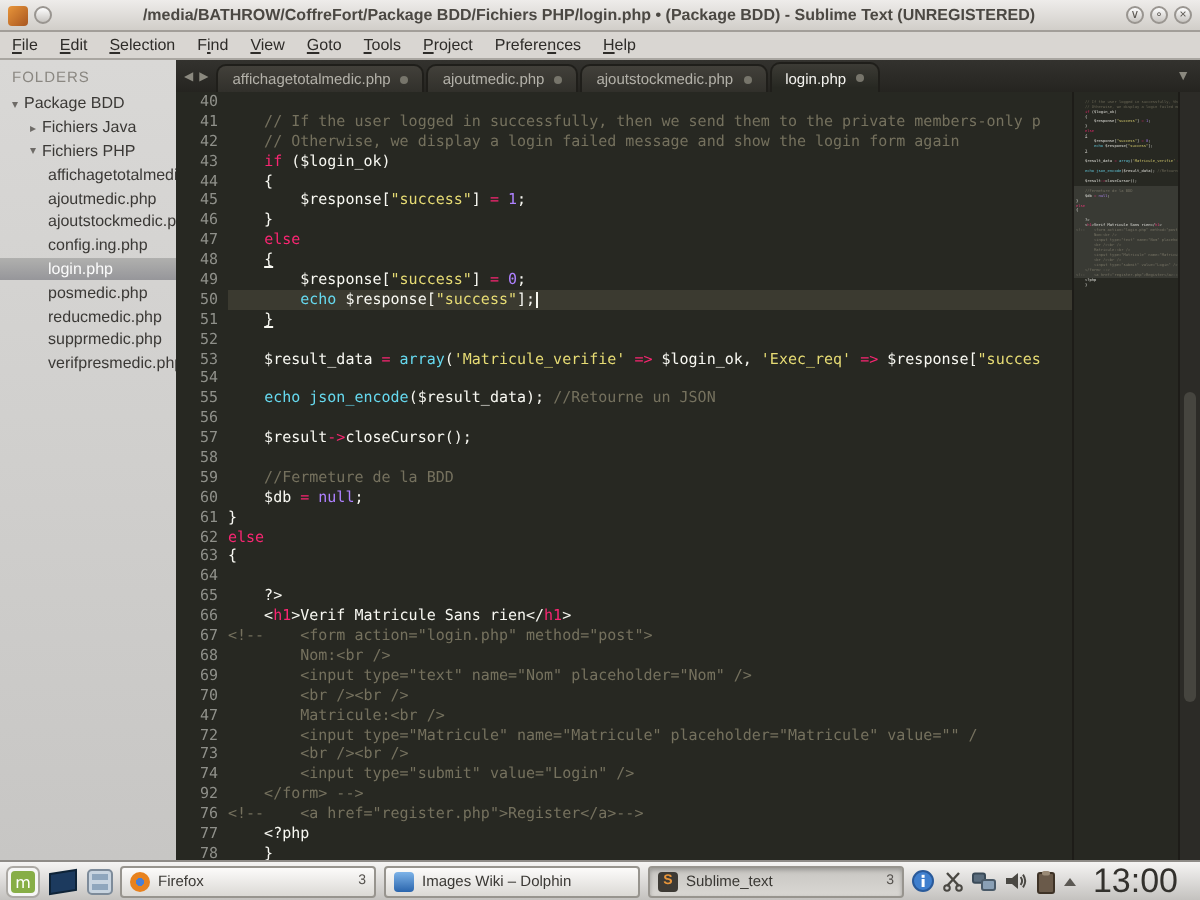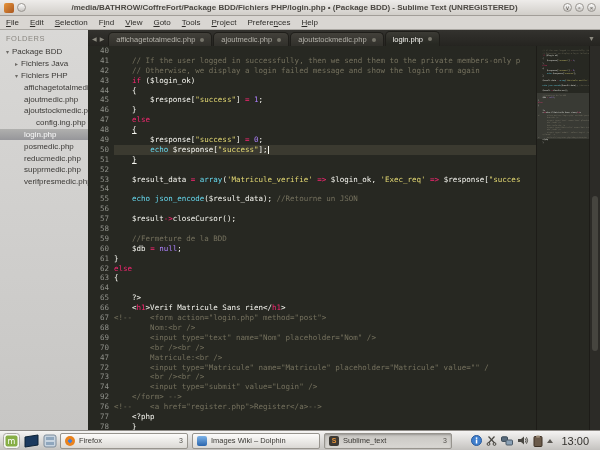--- a/index.html
+++ b/index.html
@@ -64,21 +64,21 @@
   .task-label{white-space:nowrap;overflow:hidden;text-overflow:ellipsis;flex:1}
   .task-badge{font-size:7px;color:#55524e}
   .app-icon{width:10px;height:10px;flex:0 0 10px;border-radius:2px;position:relative}
   .app-icon.dolphin{background:linear-gradient(#7db3e8,#2a65ad)}
   .app-icon.firefox{border-radius:50%;background:radial-gradient(circle at 50% 50%,#4a7fd4 0 28%,#e8821e 30% 100%)}
   .app-icon.sublime{background:#3d3a35}
   .app-icon.sublime::after{content:"S";position:absolute;left:0;right:0;top:0;bottom:0;color:#e8953a;font-size:7px;line-height:10px;text-align:center;font-weight:bold}
   .tray{display:flex;align-items:center;gap:4px;margin-left:auto}
   .tray span{display:flex}
   .expander{width:0;height:0;border-left:3px solid transparent;border-right:3px solid transparent;border-bottom:4px solid #5b5853}
-  .clock{font-size:11px;color:#33312d;margin:0 8px 0 4px;white-space:nowrap}
+  .clock{font-size:17px;color:#33312d;margin:0 8px 0 4px;white-space:nowrap}
 </style>
 </head>
 <body>
 
 <div class="screen">
 
   <div class="titlebar">
     <span class="tb-appicon"></span>
     <span class="tb-circle"></span>
     <div class="tb-title">/media/BATHROW/CoffreFort/Package BDD/Fichiers PHP/login.php • (Package BDD) - Sublime Text (UNREGISTERED)</div>
@@ -120,21 +120,21 @@
           </div>
           <div class="tree-row" style="padding-left: 24px;">
             <span>affichagetotalmedic.php</span>
           </div>
           <div class="tree-row" style="padding-left: 24px;">
             <span>ajoutmedic.php</span>
           </div>
           <div class="tree-row" style="padding-left: 24px;">
             <span>ajoutstockmedic.php</span>
           </div>
-          <div class="tree-row" style="padding-left: 24px; margin-left: 12px;">
+          <div class="tree-row" style="padding-left: 24px;">
             <span>config.ing.php</span>
           </div>
           <div class="tree-row selected" style="padding-left: 24px;">
             <span>login.php</span>
           </div>
           <div class="tree-row" style="padding-left: 24px;">
             <span>posmedic.php</span>
           </div>
           <div class="tree-row" style="padding-left: 24px;">
             <span>reducmedic.php</span>

